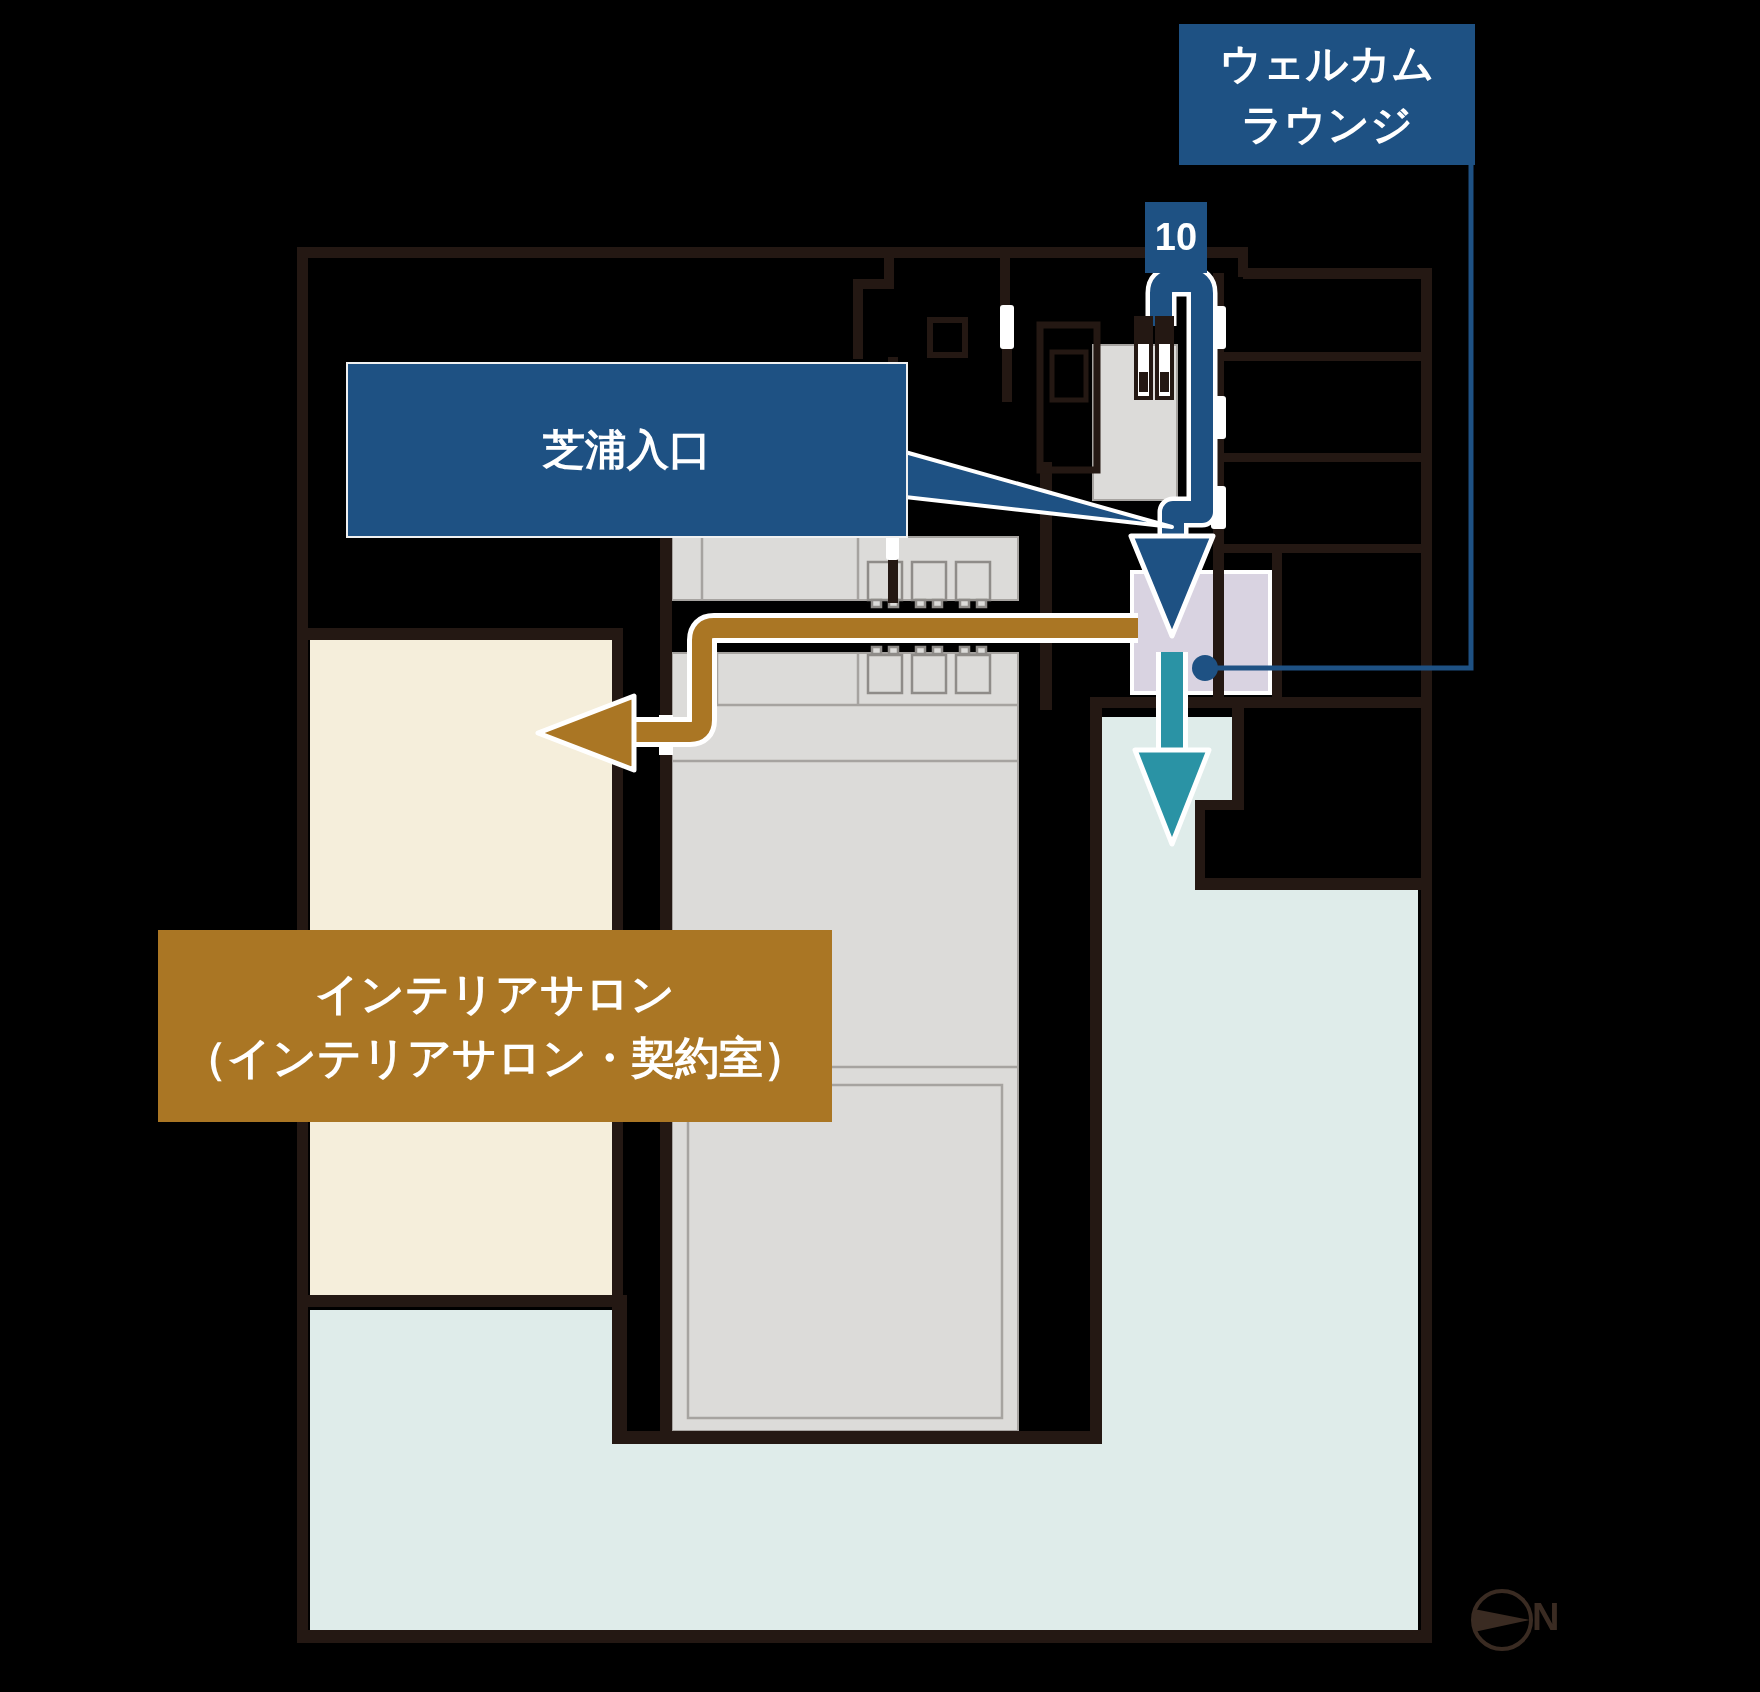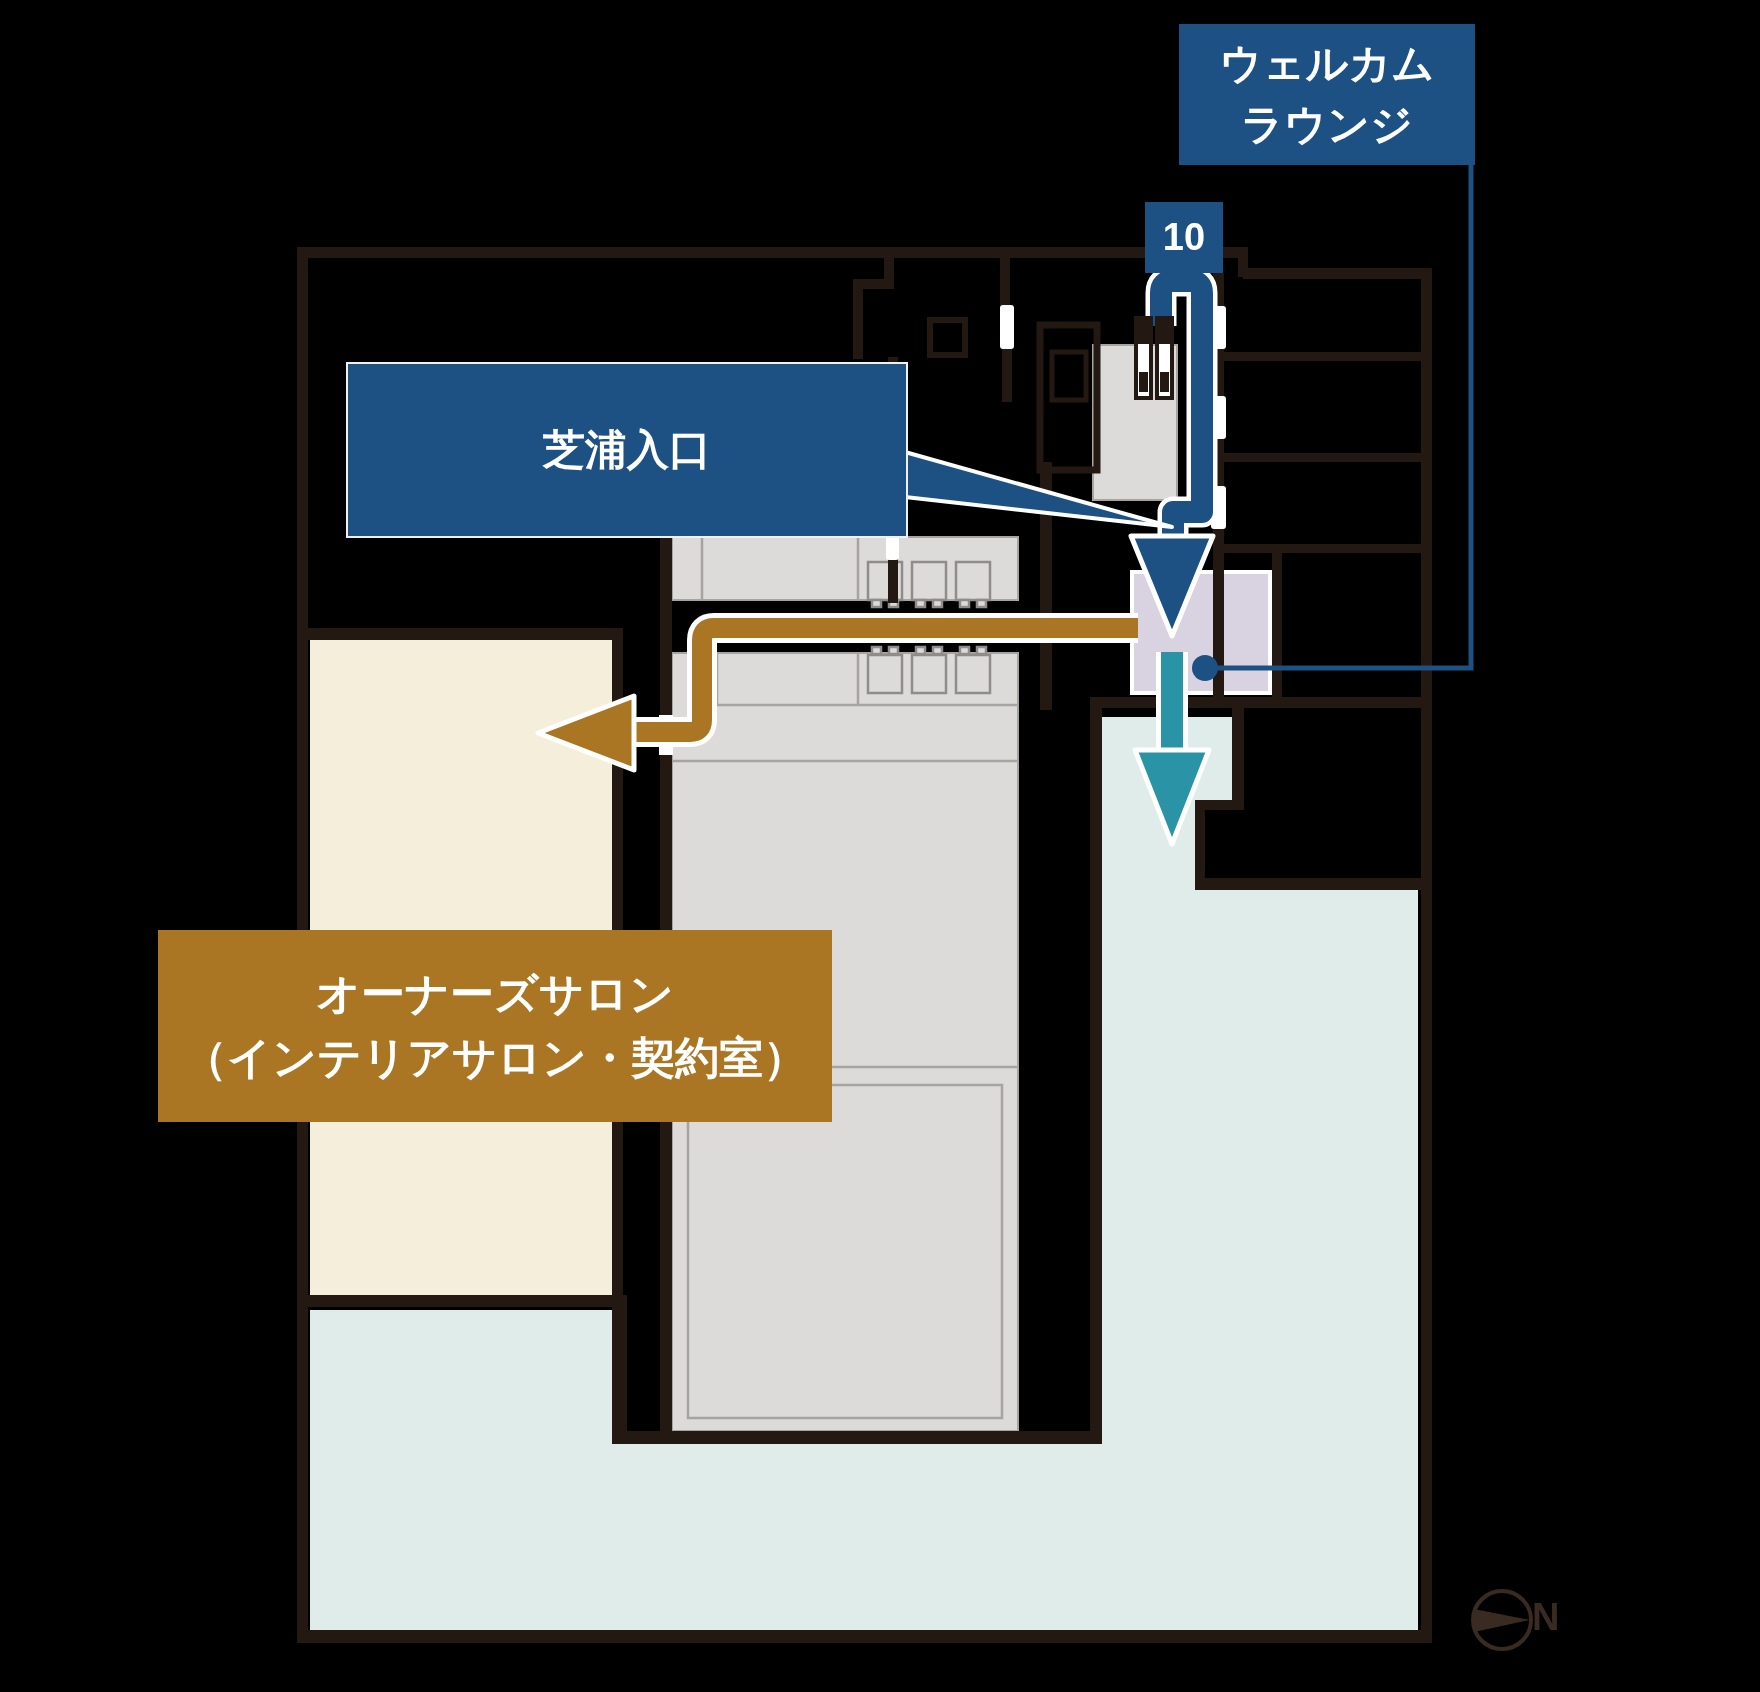--- a/index.html
+++ b/index.html
@@ -2,21 +2,21 @@
 <html><head>
 <meta charset="utf-8">
 <style>
   html,body{margin:0;padding:0;background:#000;}
   .stage{position:relative;width:1760px;height:1692px;background:#000;overflow:hidden;
          font-family:"Liberation Sans", sans-serif;}
   .stage svg{position:absolute;left:0;top:0;}
   .lbl{position:absolute;display:flex;flex-direction:column;justify-content:center;align-items:center;
        color:#fff;font-weight:600;text-align:center;line-height:1.45;box-sizing:border-box;}
   .lbl-welcome{left:1179px;top:24px;width:296px;height:141px;background:#1e5183;font-size:42px;}
-  .lbl-10{left:1145px;top:202px;width:78px;height:71px;background:#1e5183;font-size:38px;font-weight:700;}
+  .lbl-10{left:1145px;top:202px;width:62px;height:71px;background:#1e5183;font-size:38px;font-weight:700;}
   .lbl-gallery{left:346px;top:362px;width:562px;height:176px;background:#1e5183;font-size:42px;
                border:2px solid #f0f0f0;}
   .lbl-owners{left:158px;top:930px;width:674px;height:192px;background:#aa7624;font-size:44px;}
   .lbl-guest{left:1066px;top:1040px;width:412px;height:160px;background:#2a93a5;font-size:40px;}
   .lbl-n{position:absolute;left:1532px;top:1596px;color:#3a2b22;font-size:38px;font-weight:700;}
 </style>
 </head>
 <body>
 
 <div class="stage">
@@ -180,19 +180,19 @@
 
   <div class="lbl lbl-10">
     <span>10</span>
   </div>
 
   <div class="lbl lbl-gallery">
     <span>芝浦入口</span>
   </div>
 
   <div class="lbl lbl-owners">
-    <span>オーナーズサロン</span>
+    <span>インテリアサロン</span>
     <span>（インテリアサロン・契約室）</span>
   </div>
 
 
   <div class="lbl-n">N</div>
 </div>
 
 </body></html>

